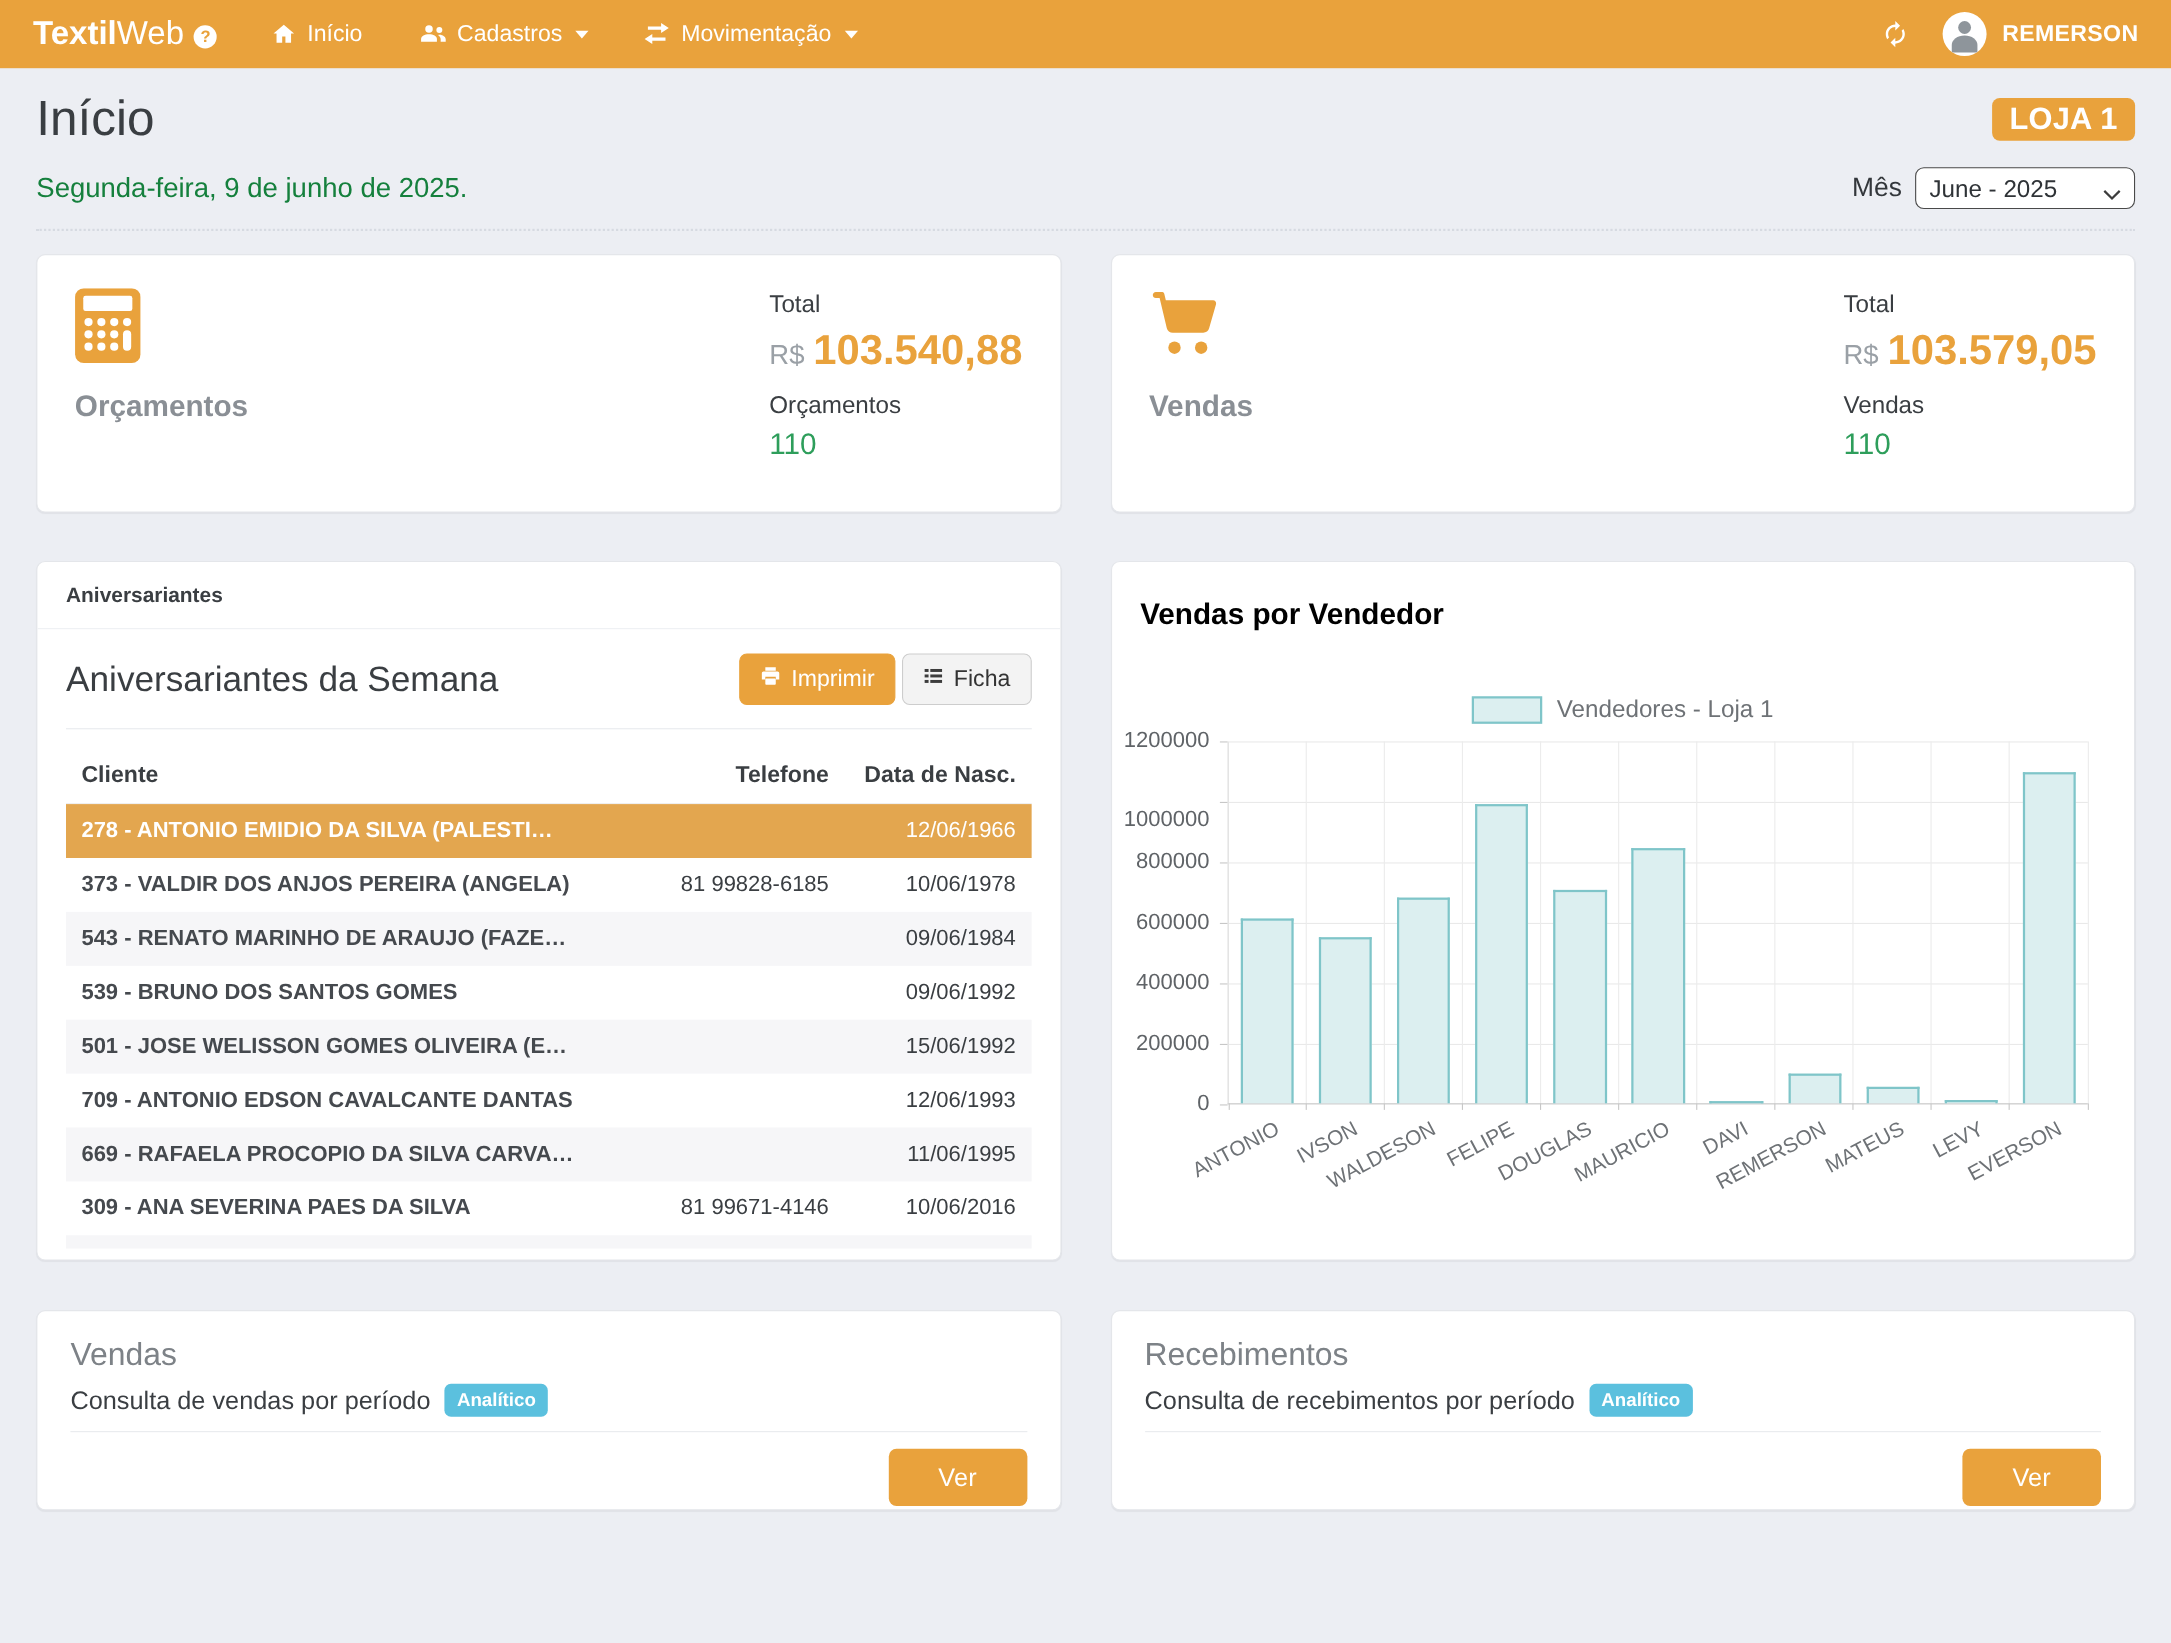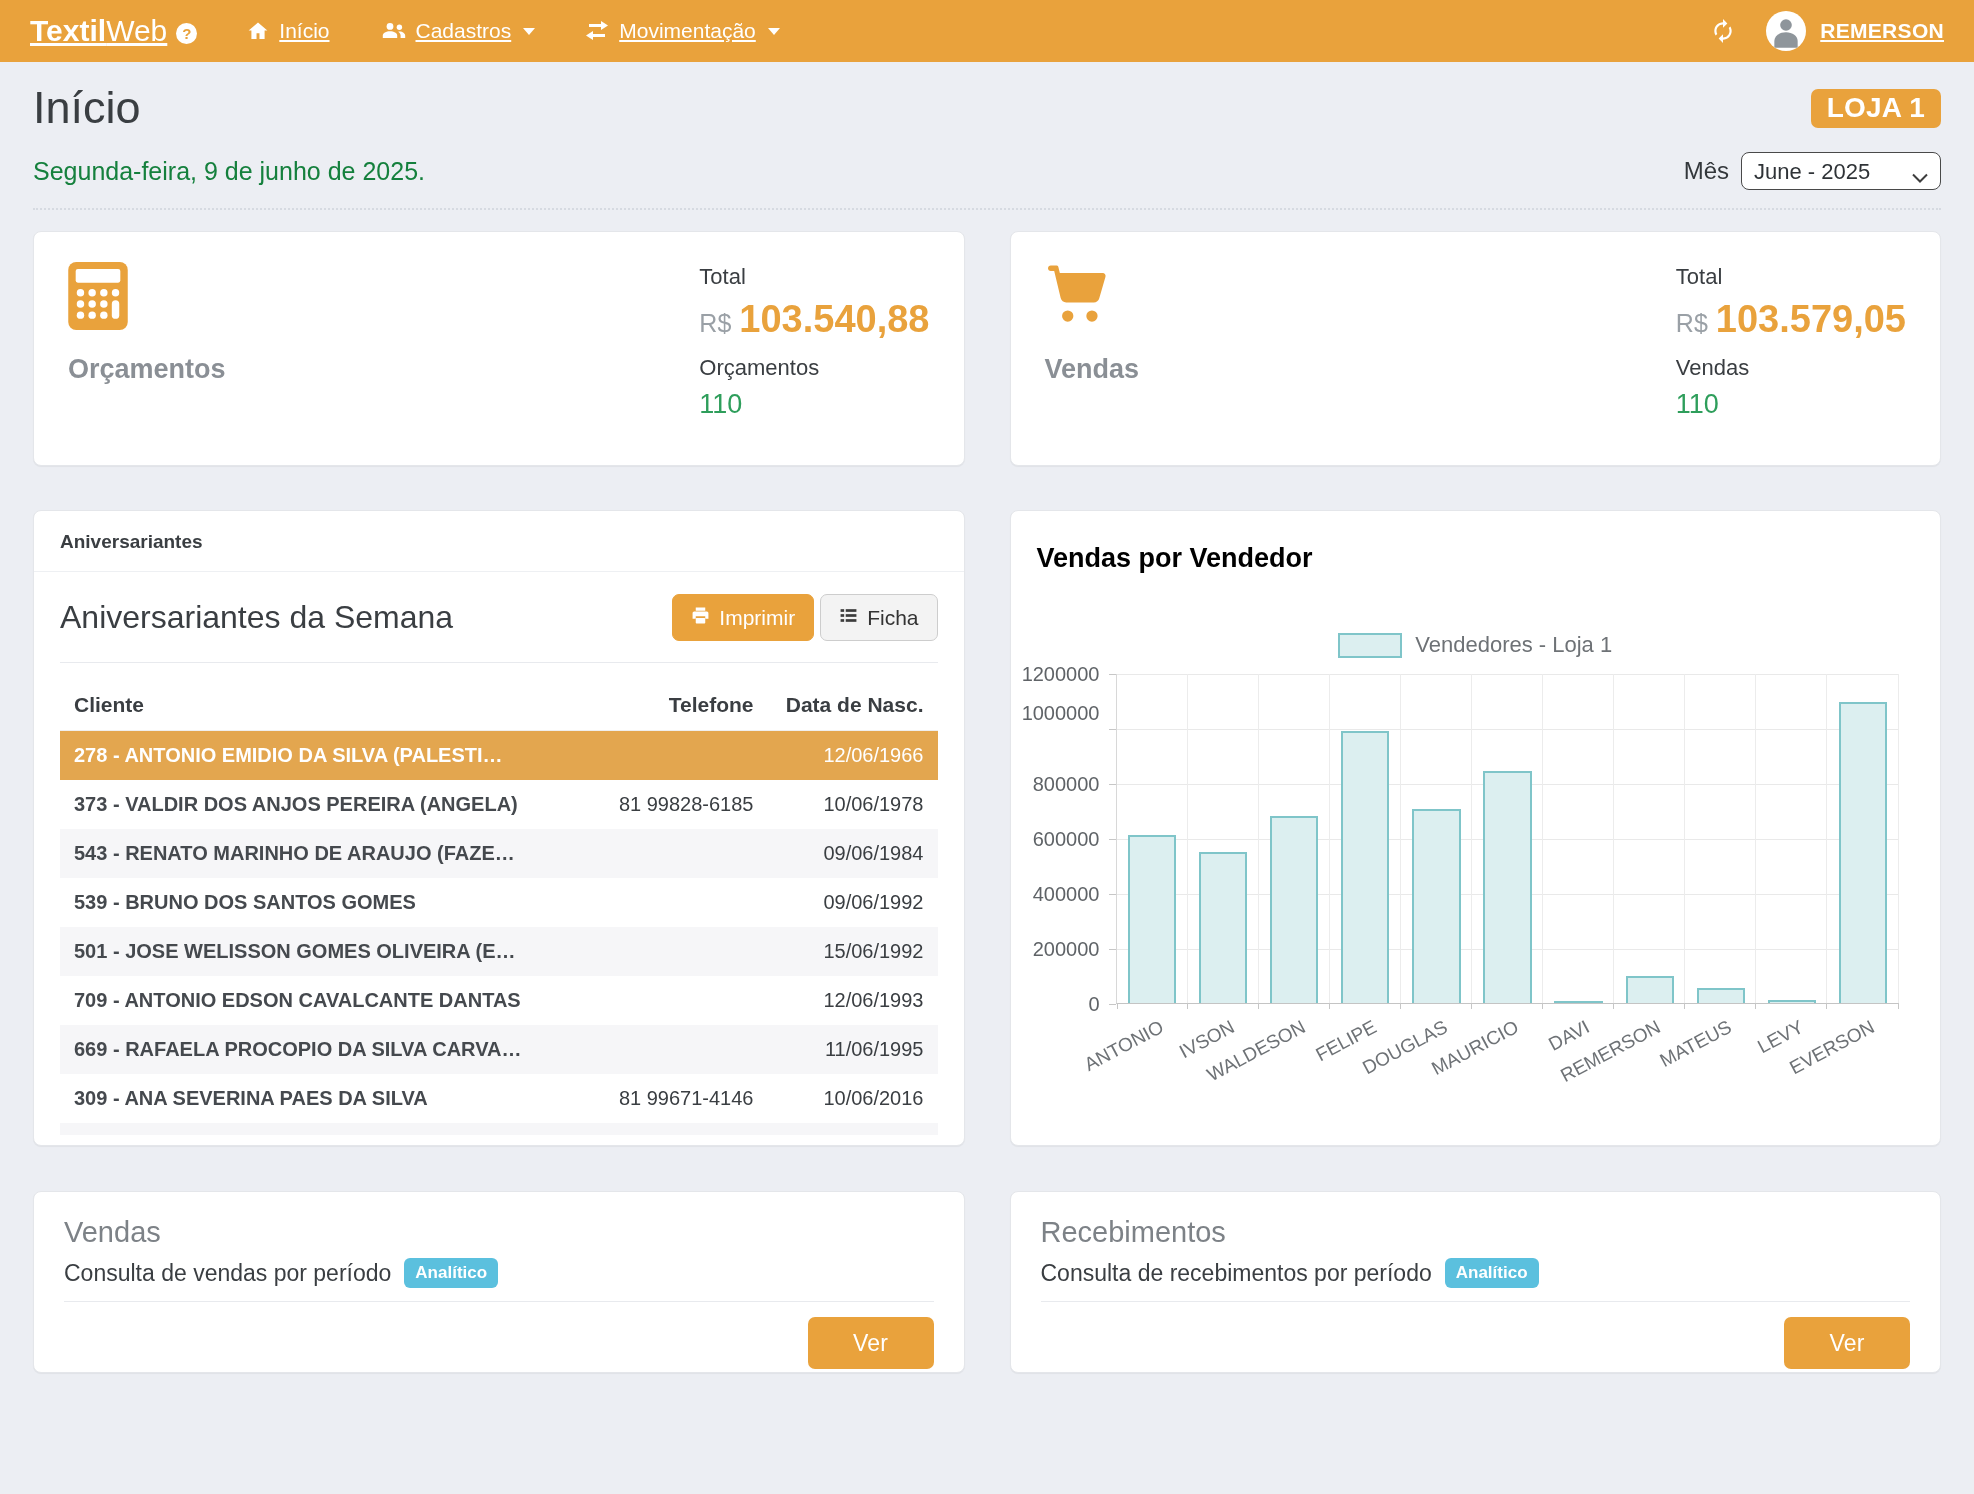--- a/index.html
+++ b/index.html
@@ -7,21 +7,21 @@
   body {
     width:1974px; height:1494px; overflow:hidden;
     background:#ECEEF3;
     font-family:"Liberation Sans", sans-serif;
     color:#3A3E42;
   }
 
   
   .navbar {
     height:62px; background:#E9A23C; display:flex; align-items:center;
-    padding:0 30px; color:#fff;text-decoration:underline;
+    padding:0 30px; color:#fff;
   }
   .brand { display:flex; align-items:center; font-size:30px; cursor:pointer; }
   .brand b { font-weight:700; }
   .brand span.light { font-weight:300; }
   .help-badge {
     width:21px; height:21px; border-radius:50%; background:#fff; color:#E9A23C;
     font-size:15px; font-weight:700; display:flex; align-items:center; justify-content:center;
     margin-left:9px; margin-top:4px; cursor:pointer;
   }
   .nav-item { display:flex; align-items:center; gap:10px; margin-left:50px; font-size:21px; cursor:pointer; }
@@ -375,21 +375,21 @@
             <div class="ylabel" style="top: 330px;">0</div>
             <div class="ytickmark" style="top: 330px;"></div>
             <div class="ylabel" style="top: 275px;">200000</div>
             <div class="ytickmark" style="top: 275px;"></div>
             <div class="ylabel" style="top: 220px;">400000</div>
             <div class="ytickmark" style="top: 220px;"></div>
             <div class="ylabel" style="top: 165px;">600000</div>
             <div class="ytickmark" style="top: 165px;"></div>
             <div class="ylabel" style="top: 110px;">800000</div>
             <div class="ytickmark" style="top: 110px;"></div>
-            <div class="ylabel" style="top: 39px;">1000000</div>
+            <div class="ylabel" style="top: 71px;">1000000</div>
             <div class="ytickmark" style="top: 55px;"></div>
             <div class="ylabel" style="top: 0px;">1200000</div>
             <div class="ytickmark" style="top: 0px;"></div>
           </div>
         <div class="plot" id="plot">
             <div class="gridline-h" style="top: 275px;"></div>
             <div class="gridline-h" style="top: 220px;"></div>
             <div class="gridline-h" style="top: 165px;"></div>
             <div class="gridline-h" style="top: 110px;"></div>
             <div class="gridline-h" style="top: 55px;"></div>

